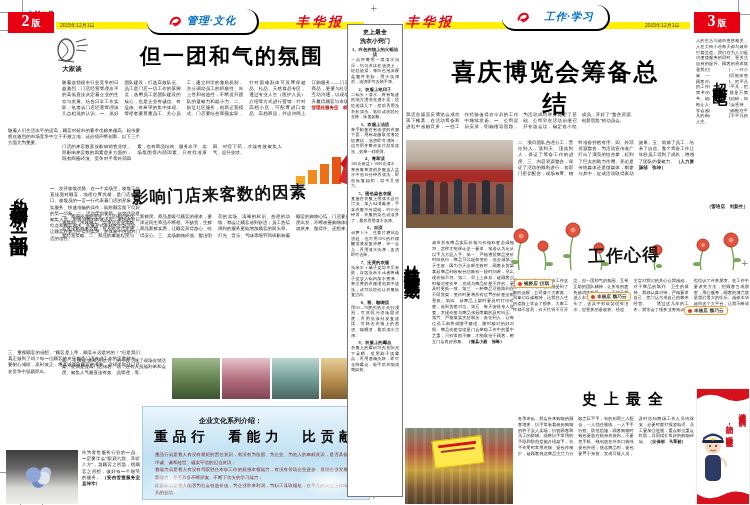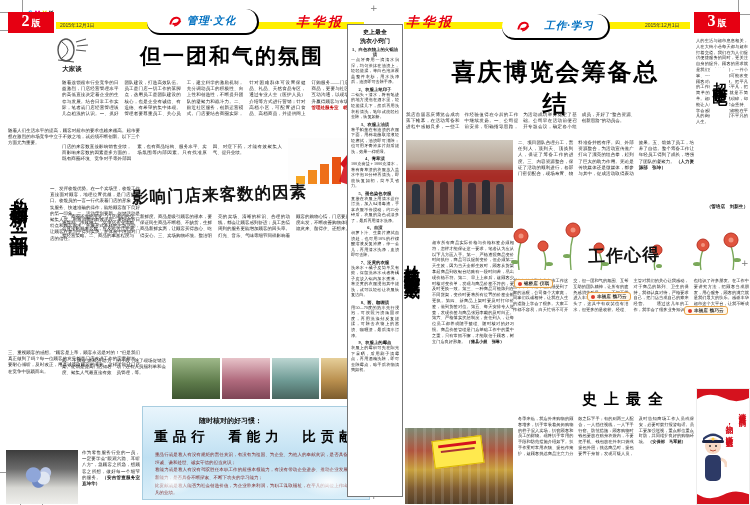--- a/index.html
+++ b/index.html
@@ -134,21 +134,21 @@
        radial-gradient(circle at 55% 42%, #b9c6e6 0 5px, transparent 6px),
        linear-gradient(180deg,#3c3c3c 0%,#6b6b6b 35%,#d8d8d4 70%,#efefec 100%);"></div>
   <div class="abs cols" style="left:82px;top:450px;width:58px;height:52px;">
     <span>作为零售服务行业的一员，一定要学会“眼观六路、耳听八方”，急顾客之所急，想顾客之所想，做好每一个细节的服务。</span>
     <span class="byline dark">（安吉管查服务室　直坤华）</span>
   </div>
 
   <div class="abs banner" style="left:142px;top:406px;width:228px;height:94px;">
     <div class="lotus" style="left:6px;bottom:4px;width:46px;height:26px;"></div>
     <div class="lotus" style="right:10px;bottom:2px;width:60px;height:30px;"></div>
-    <div class="kicker">随时核对的好习惯：</div>
+    <div class="kicker">企业文化系列介绍：</div>
     <div class="btitle">重品行　看能力　比贡献</div>
     <div class="blines">
       <div>重品行就是看人有没有规矩的责任意识，有没有为祖国、为企业、为他人的奉献意识，是否具备正直坦诚、谦和处世、诚实守信的担当意识；</div>
       <div>看能力就是看人有没有驾驭胜任本职工作的超强本领能力，有没有带动企业进步、推动企业发展的创新能力，是否具备不断探索、不断下功夫的学习能力；</div>
       <div>比贡献就是看人能否为社会创造价值，为企业带来利润，为职工谋取福祉，在平凡的岗位上作出不平凡的业绩。</div>
     </div>
   </div>
 
   <div class="abs tipbox" style="left:347px;top:24px;width:56px;height:473px;">
     <div class="t">史上最全</div>
@@ -168,21 +168,21 @@
     <div class="ihead">7、泛黄的衣服</div>
       <div class="ibody">洗米水＋橘子皮简单又有效，保留洗米水或者将橘子皮放入锅内加水煮沸，将泛黄的衣服浸泡其中搓洗，就可以轻松让衣服恢复洁白。</div>
     <div class="ihead">8、酱、咖喱渍</div>
       <div class="ibody">用50—70度的热水先行浸泡，可按照污渍顽固程度，再用洗涤剂反复搓揉，可除去衣物上的酱渍、咖喱渍，最后清水漂净。</div>
     <div class="ihead">9、衣服上的霉点</div>
       <div class="ibody">衣服上的霉斑可先在阳光下暴晒，后用刷子清霉点，再用酒精洗除，即可去除霉点，晾干后衣物清爽如初。</div>
   </div>
 
   <div class="abs ybar" style="left:404px;top:22px;width:286px;height:7px;"></div>
   <div class="abs masthead" style="left:406px;top:13px;">丰华报</div>
-  <div class="abs bubble" style="left:502px;top:14px;width:106px;height:24px;gap:13px;">
+  <div class="abs bubble" style="left:502px;top:5px;width:106px;height:24px;gap:13px;">
     <svg width="15" height="15" viewBox="0 0 20 20">
       <path d="M3 14 Q5 4 12 5 Q17 6 15 10 Q13 14 6 13" fill="none" stroke="#e60012" stroke-width="2.6"></path>
       <path d="M8 16 Q14 15 17 9" fill="none" stroke="#e60012" stroke-width="1.6"></path>
     </svg>
     <span class="seclabel">工作·学习</span>
   </div>
   <div class="abs date" style="left:645px;top:22px;">2015年12月1日</div>
   <div class="abs edbox" style="left:694px;top:12px;width:46px;height:21px;">
     <span class="num">3</span>
     <span class="suf">版</span>

